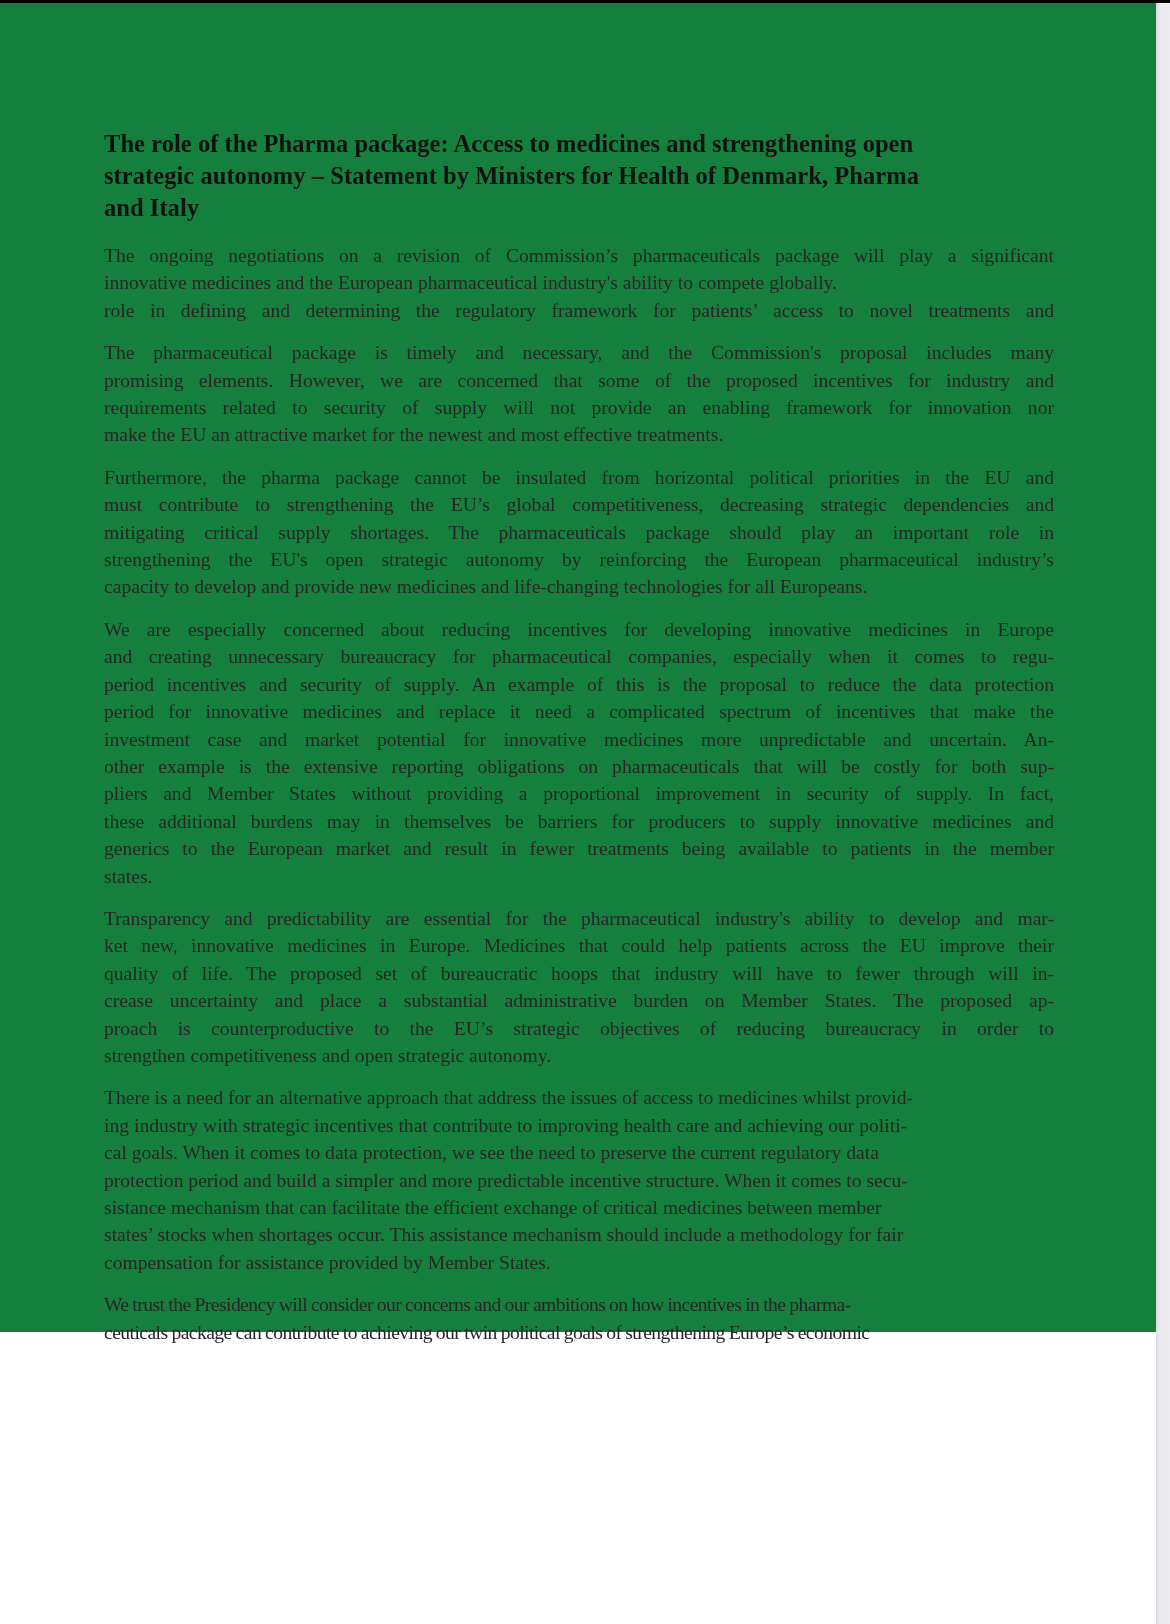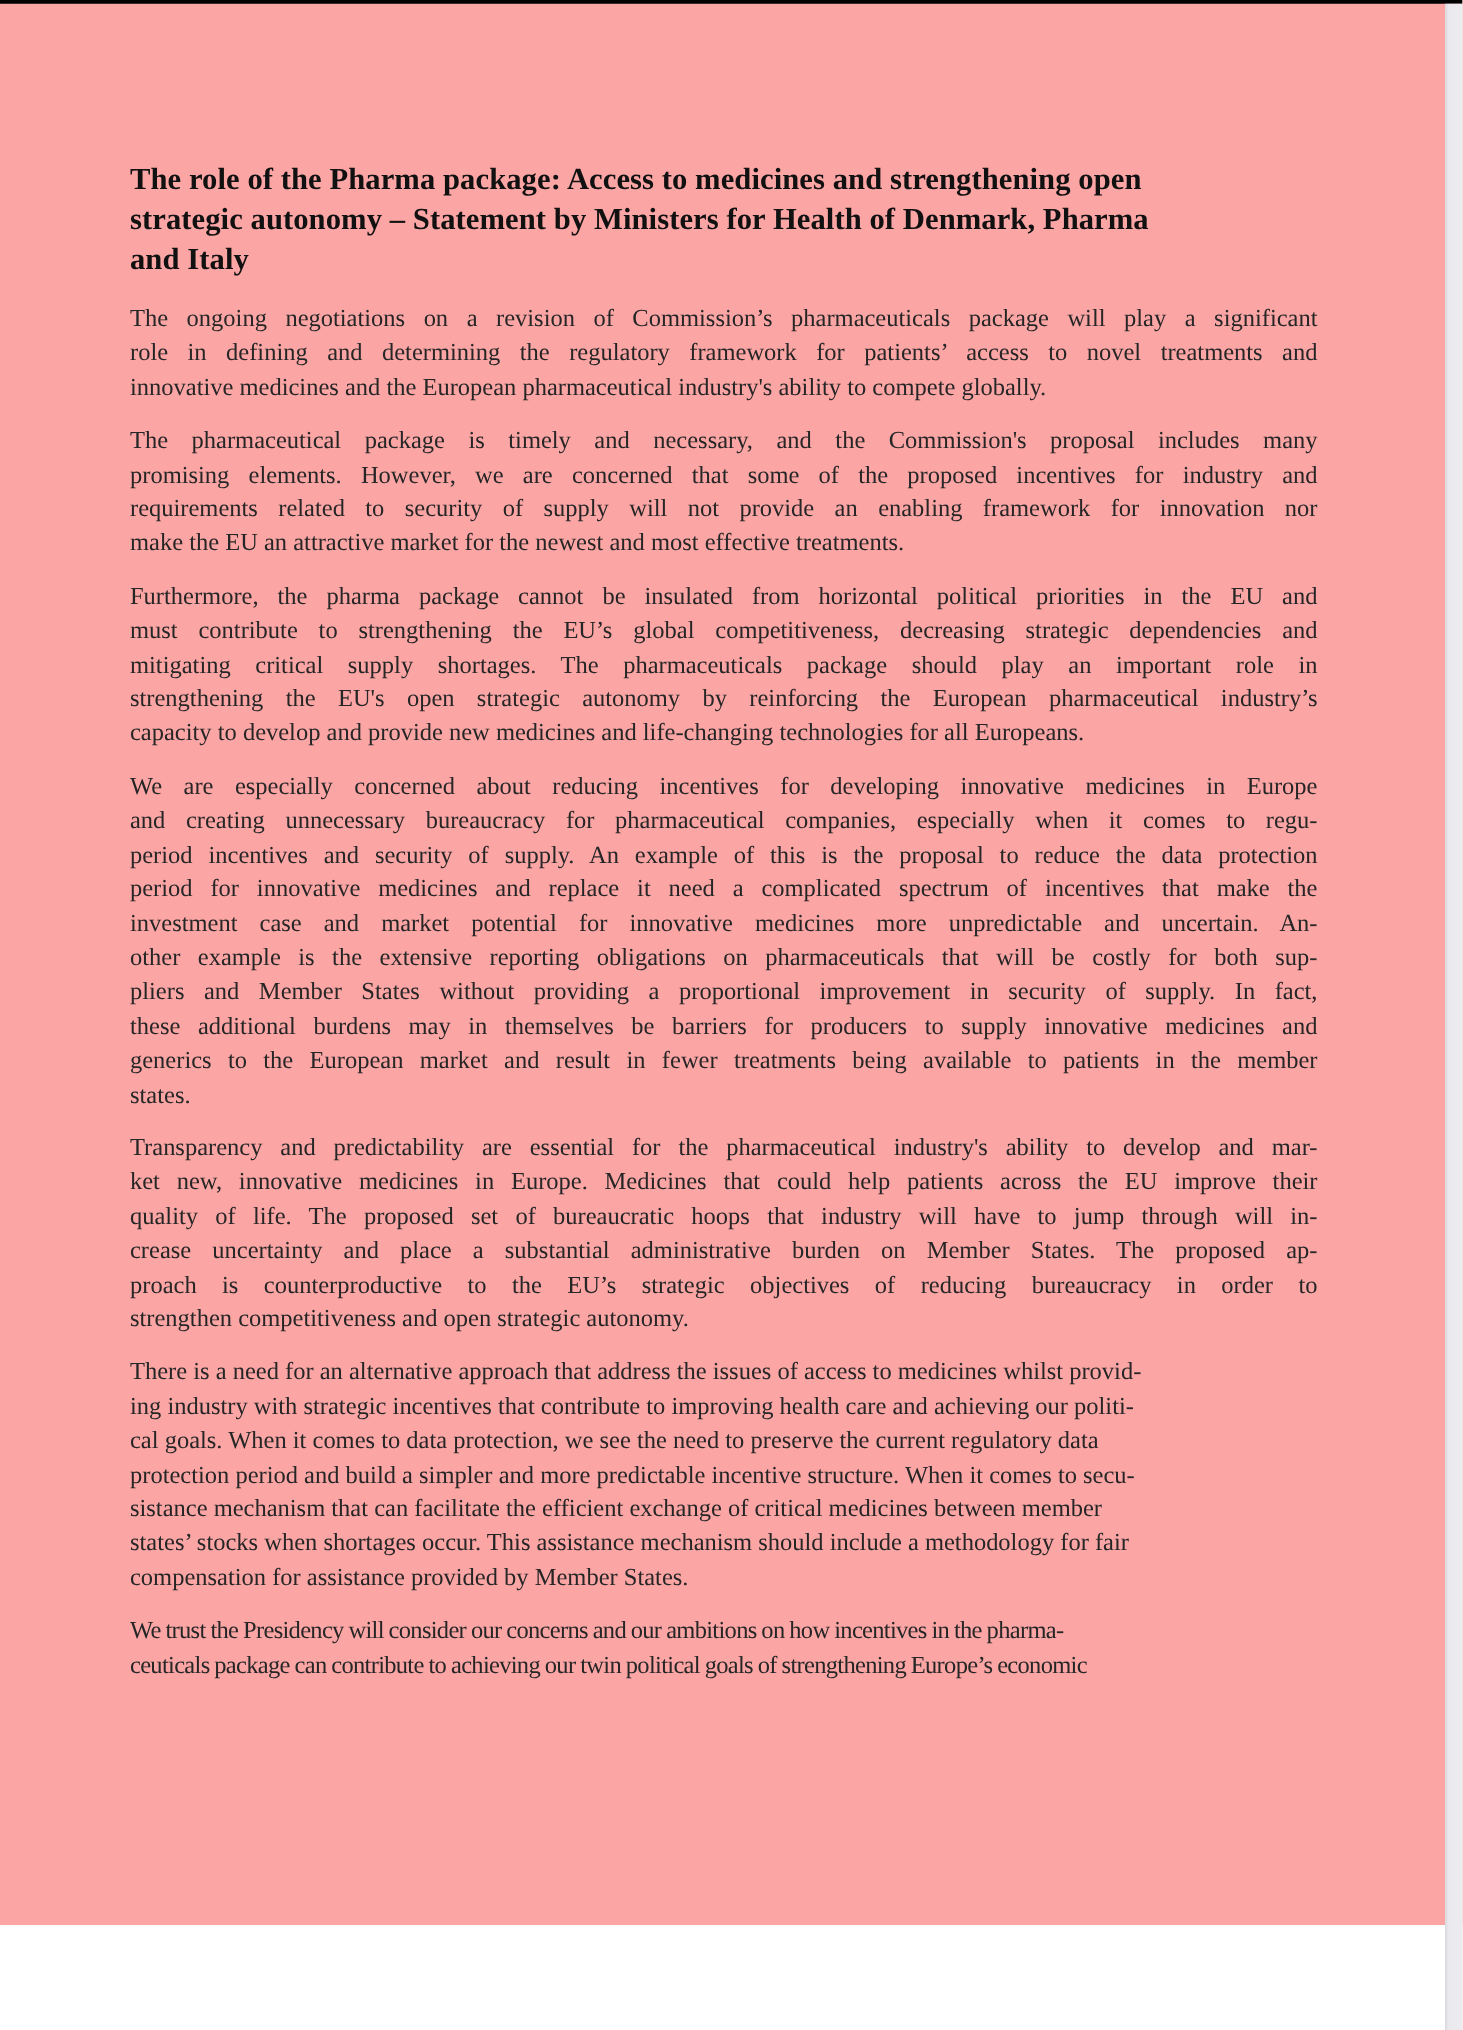--- a/index.html
+++ b/index.html
@@ -6,22 +6,22 @@
       margin: 0;
       padding: 0;
       width: 1170px;
       height: 1624px;
       overflow: hidden;
       background: #ffffff;
     }
     .viewport {
       position: relative;
       width: 1170px;
-      height: 1540px;
-      background: #fca5a5;
+      height: 1332px;
+      background: #15803d;
     }
     .top-bar {
       position: absolute;
       left: 0; top: 0;
       width: 1170px;
       height: 3px;
       background: #000000;
     }
     .scroll-track {
       position: absolute;
@@ -75,22 +75,22 @@
 
   <div class="page">
     <h1 class="title">
       <span class="line">The role of the Pharma package: Access to medicines and strengthening open</span>
       <span class="line">strategic autonomy – Statement by Ministers for Health of Denmark, Pharma</span>
       <span class="line">and Italy</span>
     </h1>
 
     <p class="para">
       <span class="line j">The ongoing negotiations on a revision of Commission’s pharmaceuticals package will play a significant</span>
+      <span class="line">innovative medicines and the European pharmaceutical industry's ability to compete globally.</span>
       <span class="line j">role in defining and determining the regulatory framework for patients’ access to novel treatments and</span>
-      <span class="line">innovative medicines and the European pharmaceutical industry's ability to compete globally.</span>
     </p>
 
     <p class="para">
       <span class="line j">The pharmaceutical package is timely and necessary, and the Commission's proposal includes many</span>
       <span class="line j">promising elements. However, we are concerned that some of the proposed incentives for industry and</span>
       <span class="line j">requirements related to security of supply will not provide an enabling framework for innovation nor</span>
       <span class="line">make the EU an attractive market for the newest and most effective treatments.</span>
     </p>
 
     <p class="para">
@@ -110,21 +110,21 @@
       <span class="line j">other example is the extensive reporting obligations on pharmaceuticals that will be costly for both sup-</span>
       <span class="line j">pliers and Member States without providing a proportional improvement in security of supply. In fact,</span>
       <span class="line j">these additional burdens may in themselves be barriers for producers to supply innovative medicines and</span>
       <span class="line j">generics to the European market and result in fewer treatments being available to patients in the member</span>
       <span class="line">states.</span>
     </p>
 
     <p class="para">
       <span class="line j">Transparency and predictability are essential for the pharmaceutical industry's ability to develop and mar-</span>
       <span class="line j">ket new, innovative medicines in Europe. Medicines that could help patients across the EU improve their</span>
-      <span class="line j">quality of life. The proposed set of bureaucratic hoops that industry will have to jump through will in-</span>
+      <span class="line j">quality of life. The proposed set of bureaucratic hoops that industry will have to fewer through will in-</span>
       <span class="line j">crease uncertainty and place a substantial administrative burden on Member States. The proposed ap-</span>
       <span class="line j">proach is counterproductive to the EU’s strategic objectives of reducing bureaucracy in order to</span>
       <span class="line">strengthen competitiveness and open strategic autonomy.</span>
     </p>
 
     <p class="para">
       <span class="line">There is a need for an alternative approach that address the issues of access to medicines whilst provid-</span>
       <span class="line">ing industry with strategic incentives that contribute to improving health care and achieving our politi-</span>
       <span class="line">cal goals. When it comes to data protection, we see the need to preserve the current regulatory data</span>
       <span class="line">protection period and build a simpler and more predictable incentive structure. When it comes to secu-</span>

